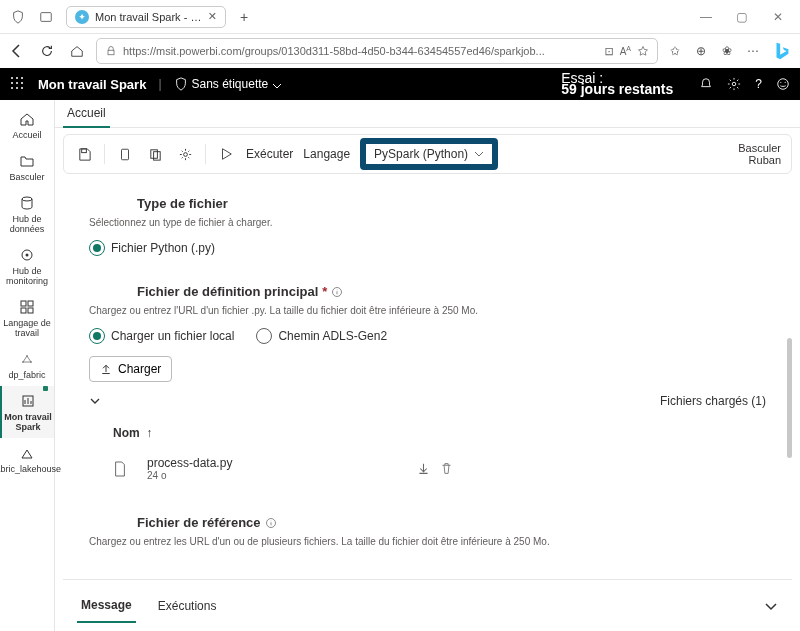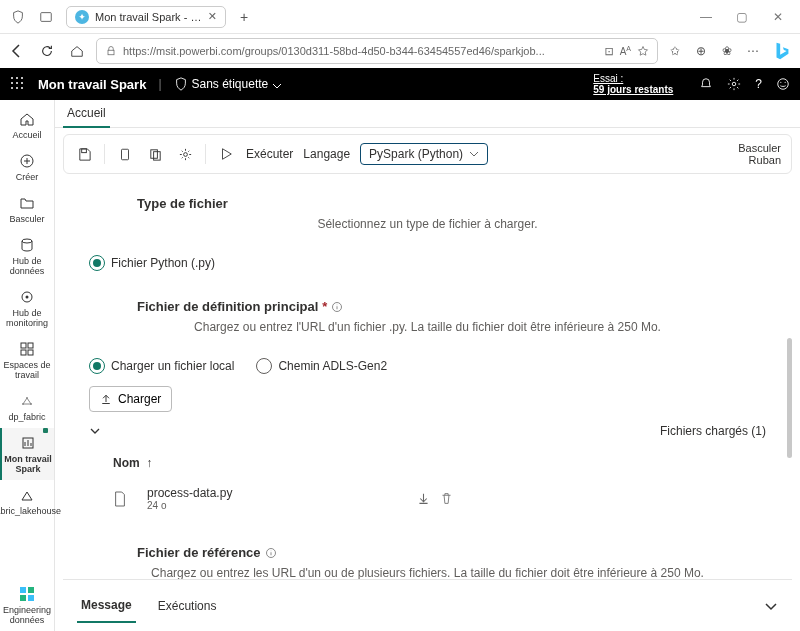--- a/index.html
+++ b/index.html
@@ -22,49 +22,49 @@
 .aicons { display: flex; gap: 8px; align-items: center; }
 .aicons .ai { width: 18px; height: 18px; display: inline-flex; align-items: center; justify-content: center; color: #555; }
 .bing { width: 24px; height: 24px; display: inline-flex; align-items: center; justify-content: center; }
 
 .blackbar { background: #000; color: #fff; height: 32px; display: flex; align-items: center; padding: 0 10px; font-size: 12px; gap: 12px; }
 .blackbar .grid { width: 16px; height: 16px; }
 .blackbar .wsname { font-weight: 600; font-size: 13px; }
 .blackbar .sens { display: flex; align-items: flex-end; gap: 4px; }
 .blackbar .search { display: flex; align-items: center; background: #fff; border-radius: 2px; height: 22px; width: 205px; padding: 0 6px; color: #666; margin-left: 4px; }
 .blackbar .search svg { margin-right: 4px; }
-.blackbar .trial { margin-left: auto; font-size: 10px; line-height: 11px; text-decoration: underline; }
+.blackbar .trial { margin-left: auto; font-size: 14px; line-height: 11px; }
 .blackbar .trial .b { font-weight: 600; }
 .blackbar .ricons { display: flex; gap: 14px; margin-left: 14px; align-items: center; }
 
 .layout { display: flex; height: calc(631px - 34px - 34px - 32px); }
 .sidebar { width: 55px; border-right: 1px solid #e5e5e5; display: flex; flex-direction: column; align-items: center; padding-top: 4px; font-size: 9px; }
 .sidebar .sitem { display: flex; flex-direction: column; align-items: center; padding: 6px 2px; text-align: center; color: #333; cursor: pointer; width: 100%; line-height: 10px; }
 .sidebar .sitem.sel { border-left: 2px solid #117865; background: #f5f5f5; }
 .sidebar .sitem .sic { width: 18px; height: 18px; margin-bottom: 2px; display: inline-flex; align-items: center; justify-content: center; }
 .sidebar .spacer { flex: 1; }
 .sidebar .badge { position: absolute; right: 6px; top: 0; width: 5px; height: 5px; background: #1c7e63; border-radius: 1px; }
 .sidebar .sitemwrap { position: relative; width: 100%; }
 
 .content { flex: 1; display: flex; flex-direction: column; }
 .tabs1 { height: 28px; border-bottom: 1px solid #e5e5e5; display: flex; align-items: center; padding-left: 8px; font-size: 12px; }
 .tabs1 .t1 { padding: 6px 4px; border-bottom: 2px solid #117865; font-weight: 400; }
 
 .toolbar { height: 40px; border: 1px solid #e5e5e5; border-radius: 6px; margin: 6px 8px 4px 8px; display: flex; align-items: center; padding: 0 10px; gap: 10px; font-size: 12px; }
 .toolbar .tbtn { width: 20px; height: 20px; display: inline-flex; align-items: center; justify-content: center; color: #333; }
 .toolbar .vsep { width: 1px; height: 20px; background: #e5e5e5; }
-.toolbar .langsel { border: 1px solid #0c4a6e; border-radius: 4px; padding: 3px 8px; display: flex; align-items: center; gap: 6px; }
+.toolbar .langsel { border: 6px solid #0c4a6e; border-radius: 4px; padding: 3px 8px; display: flex; align-items: center; gap: 6px; }
 .toolbar .right { margin-left: auto; text-align: right; font-size: 11px; line-height: 12px; }
 
 .scroll { flex: 1; overflow-y: auto; padding: 18px 34px 0 34px; font-size: 12px; position: relative; }
 .section { margin-bottom: 28px; }
 .section h4 { font-size: 13px; font-weight: 600; margin-bottom: 6px; display: flex; align-items: center; gap: 4px; margin-left: 48px; }
-.section .desc { color: #605e5c; font-size: 12px; margin-bottom: 12px; text-align: center; }
+.section .desc { color: #605e5c; font-size: 10px; margin-bottom: 12px; }
 .req { color: #a4262c; }
-.radio-row { display: flex; gap: 22px; align-items: center; margin-bottom: 12px; margin-top: 24px; }
+.radio-row { display: flex; gap: 22px; align-items: center; margin-bottom: 12px; }
 .radio { display: flex; align-items: center; gap: 6px; }
 .radio .r { width: 16px; height: 16px; border: 1px solid #605e5c; border-radius: 50%; display: inline-flex; align-items: center; justify-content: center; }
 .radio .r.chk { border-color: #117865; }
 .radio .r.chk::after { content: ""; width: 8px; height: 8px; background: #117865; border-radius: 50%; }
 .btn { display: inline-flex; align-items: center; gap: 6px; border: 1px solid #bbb; border-radius: 4px; padding: 5px 10px; background: #fff; cursor: pointer; font-size: 12px; }
 .files-header { display: flex; align-items: center; gap: 8px; font-size: 12px; margin: 12px 0 18px 0; justify-content: space-between; }
 .files-header .chev { transform: rotate(0deg); }
 .colhdr { font-weight: 600; font-size: 12px; margin-left: 24px; margin-bottom: 10px; }
 .filerow { display: flex; align-items: center; gap: 20px; margin-left: 24px; padding: 6px 0; width: 340px; }
 .filerow .finfo { flex: 1; }
@@ -213,29 +213,20 @@
         <span class="sic">
           <svg width="16" height="16" viewBox="0 0 16 16">
             <path d="M2 8l6-5 6 5v6H9v-4H7v4H2z" fill="none" stroke="#333"></path>
           </svg>
         </span>
         <span>Accueil</span>
       </div>
     <div class="sitem">
         <span class="sic">
           <svg width="16" height="16" viewBox="0 0 16 16">
-            <circle cx="8" cy="8" r="6" fill="none" stroke="#333"></circle>
-            <path d="M8 5v6M5 8h6" stroke="#333"></path>
-          </svg>
-        </span>
-        <span>Créer</span>
-      </div>
-    <div class="sitem">
-        <span class="sic">
-          <svg width="16" height="16" viewBox="0 0 16 16">
             <path d="M2 4h4l1 2h7v7H2z" fill="none" stroke="#333"></path>
           </svg>
         </span>
         <span>Basculer</span>
       </div>
     <div class="sitem">
         <span class="sic">
           <svg width="16" height="16" viewBox="0 0 16 16">
             <ellipse cx="8" cy="4" rx="5" ry="2" fill="none" stroke="#333"></ellipse>
             <path d="M3 4v8c0 1 2 2 5 2s5-1 5-2V4" fill="none" stroke="#333"></path>
@@ -254,21 +245,21 @@
       </div>
     <div class="sitem">
         <span class="sic">
           <svg width="16" height="16" viewBox="0 0 16 16">
             <rect x="2" y="2" width="5" height="5" fill="none" stroke="#333"></rect>
             <rect x="9" y="2" width="5" height="5" fill="none" stroke="#333"></rect>
             <rect x="2" y="9" width="5" height="5" fill="none" stroke="#333"></rect>
             <rect x="9" y="9" width="5" height="5" fill="none" stroke="#333"></rect>
           </svg>
         </span>
-        <span>Espaces de travail</span>
+        <span>Langage de travail</span>
       </div>
     <div class="sitem">
         <span class="sic">
           <svg width="16" height="16" viewBox="0 0 16 16">
             <circle cx="8" cy="5" r="1" fill="#888"></circle>
             <circle cx="4" cy="11" r="1" fill="#888"></circle>
             <circle cx="12" cy="11" r="1" fill="#888"></circle>
             <path d="M8 5L4 11M8 5l4 6M4 11h8" stroke="#888"></path>
           </svg>
         </span>
@@ -288,31 +279,20 @@
     </div>
     <div class="sitem">
         <span class="sic">
           <svg width="16" height="16" viewBox="0 0 16 16">
             <path d="M3 13l5-8 5 8z" fill="none" stroke="#333"></path>
           </svg>
         </span>
         <span>fabric_lakehouse</span>
       </div>
     <div class="spacer"></div>
-    <div class="sitem">
-        <span class="sic">
-          <svg width="18" height="18" viewBox="0 0 18 18">
-            <rect x="2" y="2" width="6" height="6" fill="#3abff8"></rect>
-            <rect x="10" y="2" width="6" height="6" fill="#24b47e"></rect>
-            <rect x="2" y="10" width="6" height="6" fill="#24b47e"></rect>
-            <rect x="10" y="10" width="6" height="6" fill="#3abff8"></rect>
-          </svg>
-        </span>
-        <span>Engineering données</span>
-      </div>
   </div>
 
   <div class="content">
     <div class="tabs1">
       <span class="t1">Accueil</span>
     </div>
 
     <div class="toolbar">
       <span class="tbtn">
           <svg width="15" height="15" viewBox="0 0 16 16">

